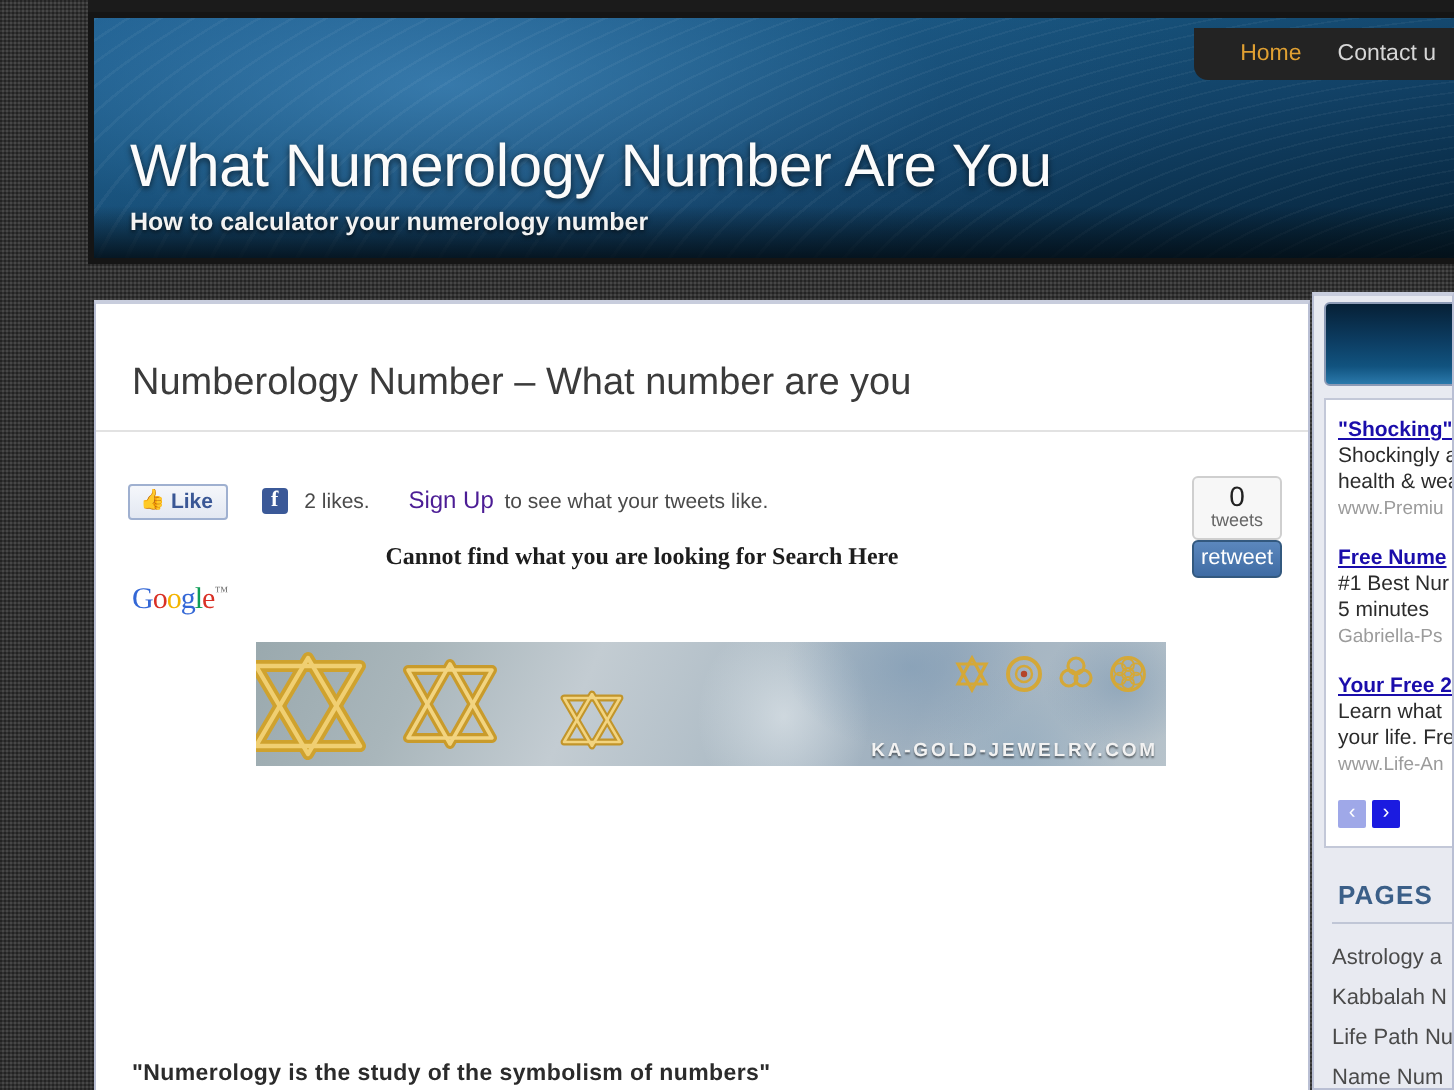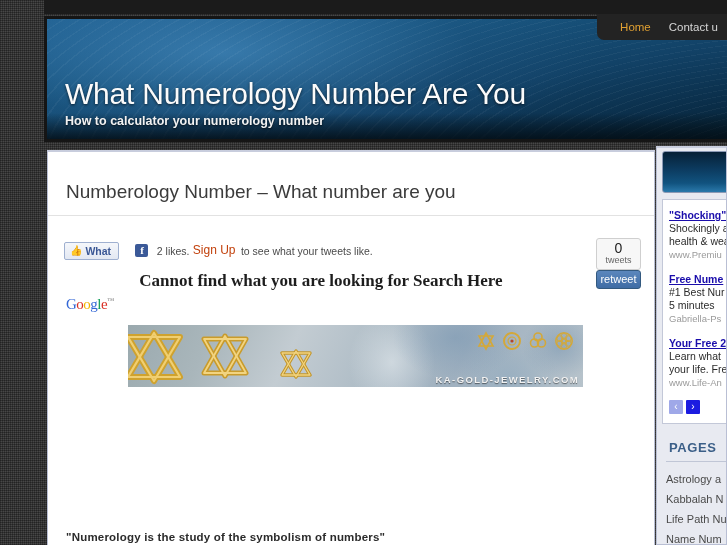--- a/index.html
+++ b/index.html
@@ -51,21 +51,21 @@
     padding: 0 9px;
     white-space: nowrap;
     text-decoration: none;
     line-height: 26px;
   }
   .nav-item.current { color: #e0a032; }
 
   
   .header {
     position: absolute;
-    left: 0; top: 16px;
+    left: 0; top: 6px;
     width: 683px; height: 126px;
     background:
       radial-gradient(ellipse 520px 150px at 26% 28%, rgba(80,150,205,0.55) 0%, rgba(40,95,145,0.18) 48%, rgba(0,0,0,0) 72%),
       linear-gradient(170deg, #1e6090 0%, #18557f 30%, #124267 60%, #0a2d48 85%, #06202f 100%);
     border-top: 3px solid #151515;
     border-left: 3px solid #151515;
     border-bottom: 3px solid #151515;
     overflow: hidden;
   }
   .hdr-arcs {
@@ -157,21 +157,21 @@
     border-radius: 2px;
     vertical-align: middle;
     margin-left: 13px;
   }
   .fb-text {
     font-size: 10.5px;
     color: #4a4a4a;
     margin-left: 5px;
     vertical-align: middle;
   }
-  .fb-link { color: #c2410c; text-decoration: none; }
+  .fb-link { color: #4c1d95; text-decoration: none; margin-left: 16px; }
 
   
   .tweet-box {
     position: absolute;
     right: 13px; top: 6px;
     width: 45px;
     text-align: center;
   }
   .tweet-count {
     border: 1px solid #cfcfcf;
@@ -189,21 +189,21 @@
     color: #fff;
     font-size: 11px;
     padding: 2px 0 3px;
   }
 
   
   .search-prompt {
     text-align: center;
     font-family: "Liberation Serif", serif;
     font-weight: bold;
-    font-size: 17px;
+    font-size: 12px;
     color: #1d1d1d;
     margin: 5px 0 0 0;
     padding-right: 60px;
   }
   .search-row {
     display: flex;
     align-items: center;
     gap: 6px;
     margin: 14px 0 0 18px;
   }
@@ -384,21 +384,21 @@
 
   <div class="content-wrap">
 
     <main class="main-col">
 
       <h2 class="post-title">Numberology Number – What number are you</h2>
 
       <div class="social-row">
         <span class="fb-like-btn">
           <span class="thumb-icon">👍</span>
-          <span>What</span>
+          <span>Like</span>
         </span>
         <span class="fb-f">f</span>
         <span class="fb-text">2 likes.</span>
         <a class="fb-link">Sign Up</a>
         <span class="fb-text" style="margin-left:2px">to see what your tweets like.</span>
 
         <div class="tweet-box">
           <div class="tweet-count">
             <div class="tweet-num">0</div>
             <div class="tweet-lbl">tweets</div>

